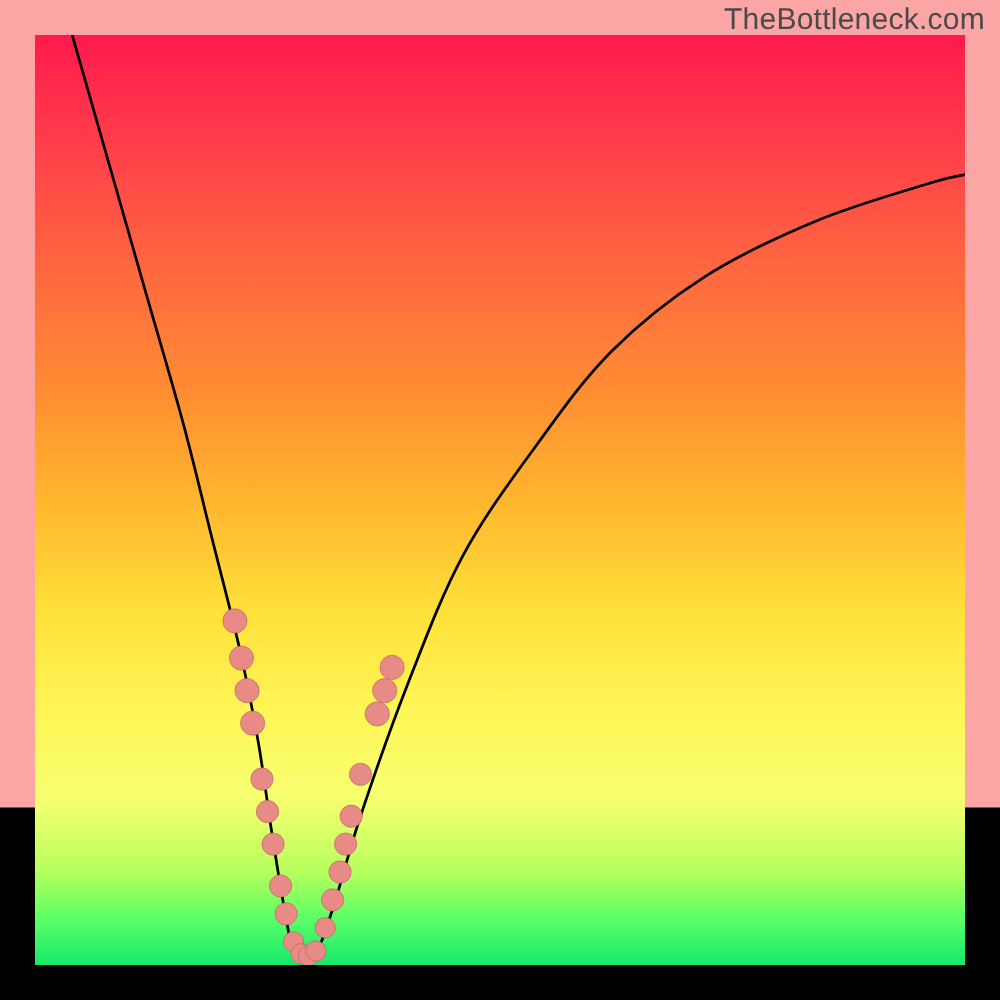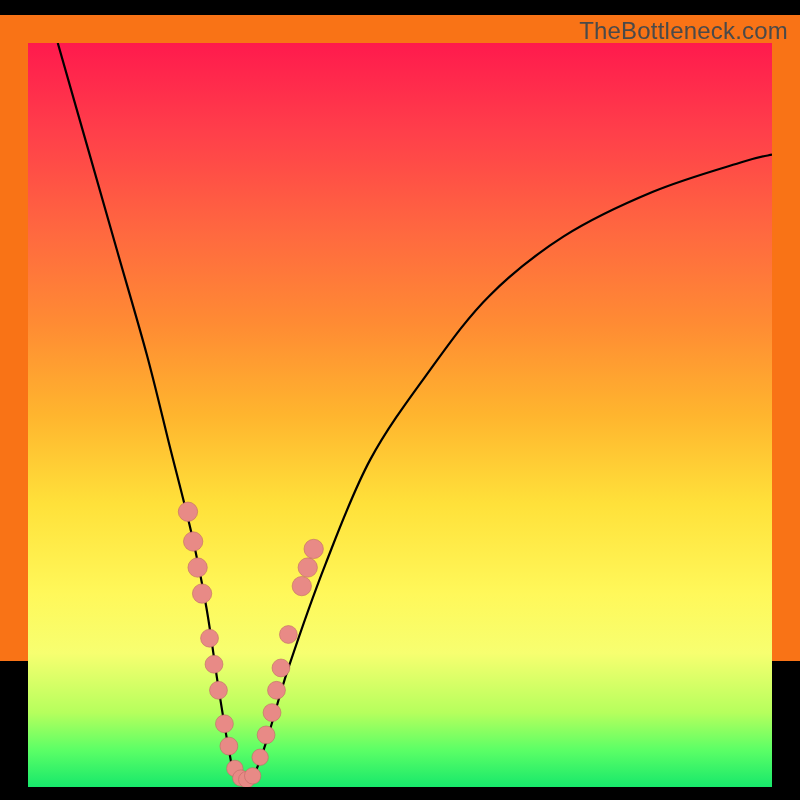--- a/index.html
+++ b/index.html
@@ -6,25 +6,25 @@
     margin: 0;
     padding: 0;
     width: 800px;
     height: 800px;
     overflow: hidden;
     background: #000;
     font-family: Arial, Helvetica, sans-serif;
   }
   .frame {
     position: absolute;
-    top: 15px;
+    top: 0;
     left: 0;
     width: 800px;
     height: 646px;
-    background: #f97316;
+    background: #fca5a5;
   }
   .plot-area {
     position: absolute;
     top: 28px;
     left: 28px;
     width: 744px;
     height: 744px;
     
     background: linear-gradient(
       to bottom,

